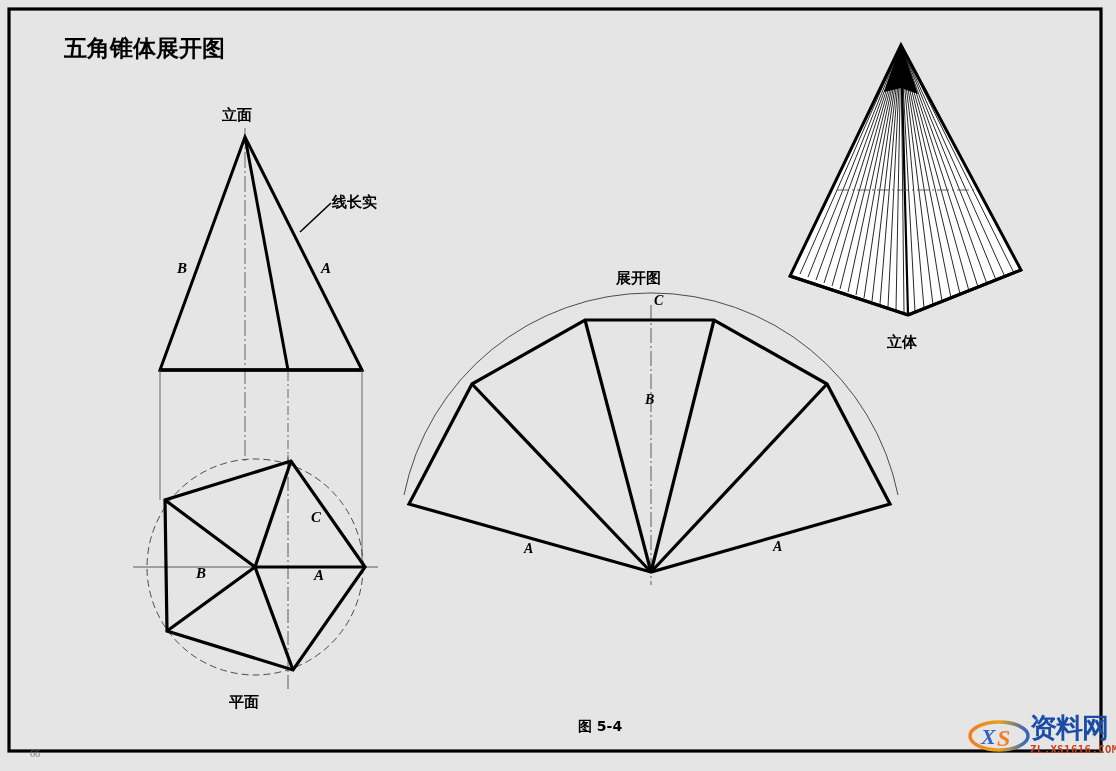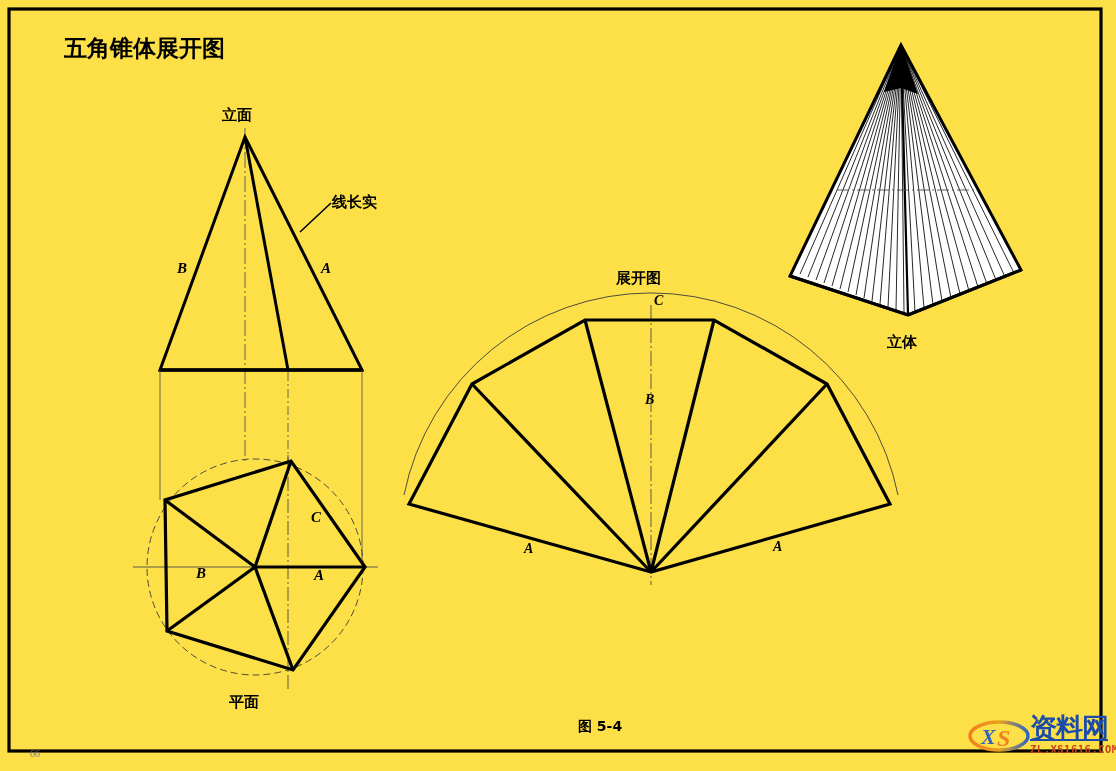--- a/index.html
+++ b/index.html
@@ -7,21 +7,21 @@
     padding: 0;
     background: #ffffff;
   }
   body {
     font-family: "Liberation Serif", serif;
   }
   #page {
     position: relative;
     width: 1116px;
     height: 771px;
-    background: #fde047;
+    background: #e5e5e5;
     overflow: hidden;
   }
   #drawing {
     position: absolute;
     left: 0;
     top: 0;
   }
   .cjk {
     font-family: "DejaVu Sans", sans-serif;
     font-weight: bold;
@@ -50,21 +50,20 @@
     position: absolute;
     left: 64px;
     top: 6px;
     font-family: "DejaVu Sans", sans-serif;
     font-weight: bold;
     font-size: 27px;
     letter-spacing: -1px;
     color: #1b4da8;
     line-height: 30px;
     white-space: nowrap;
-    text-decoration: underline;
   }
   #wm-url {
     position: absolute;
     left: 64px;
     top: 36px;
     font-family: "DejaVu Sans Mono", monospace;
     font-weight: bold;
     font-size: 10.5px;
     color: #c9401d;
     letter-spacing: 0.5px;

